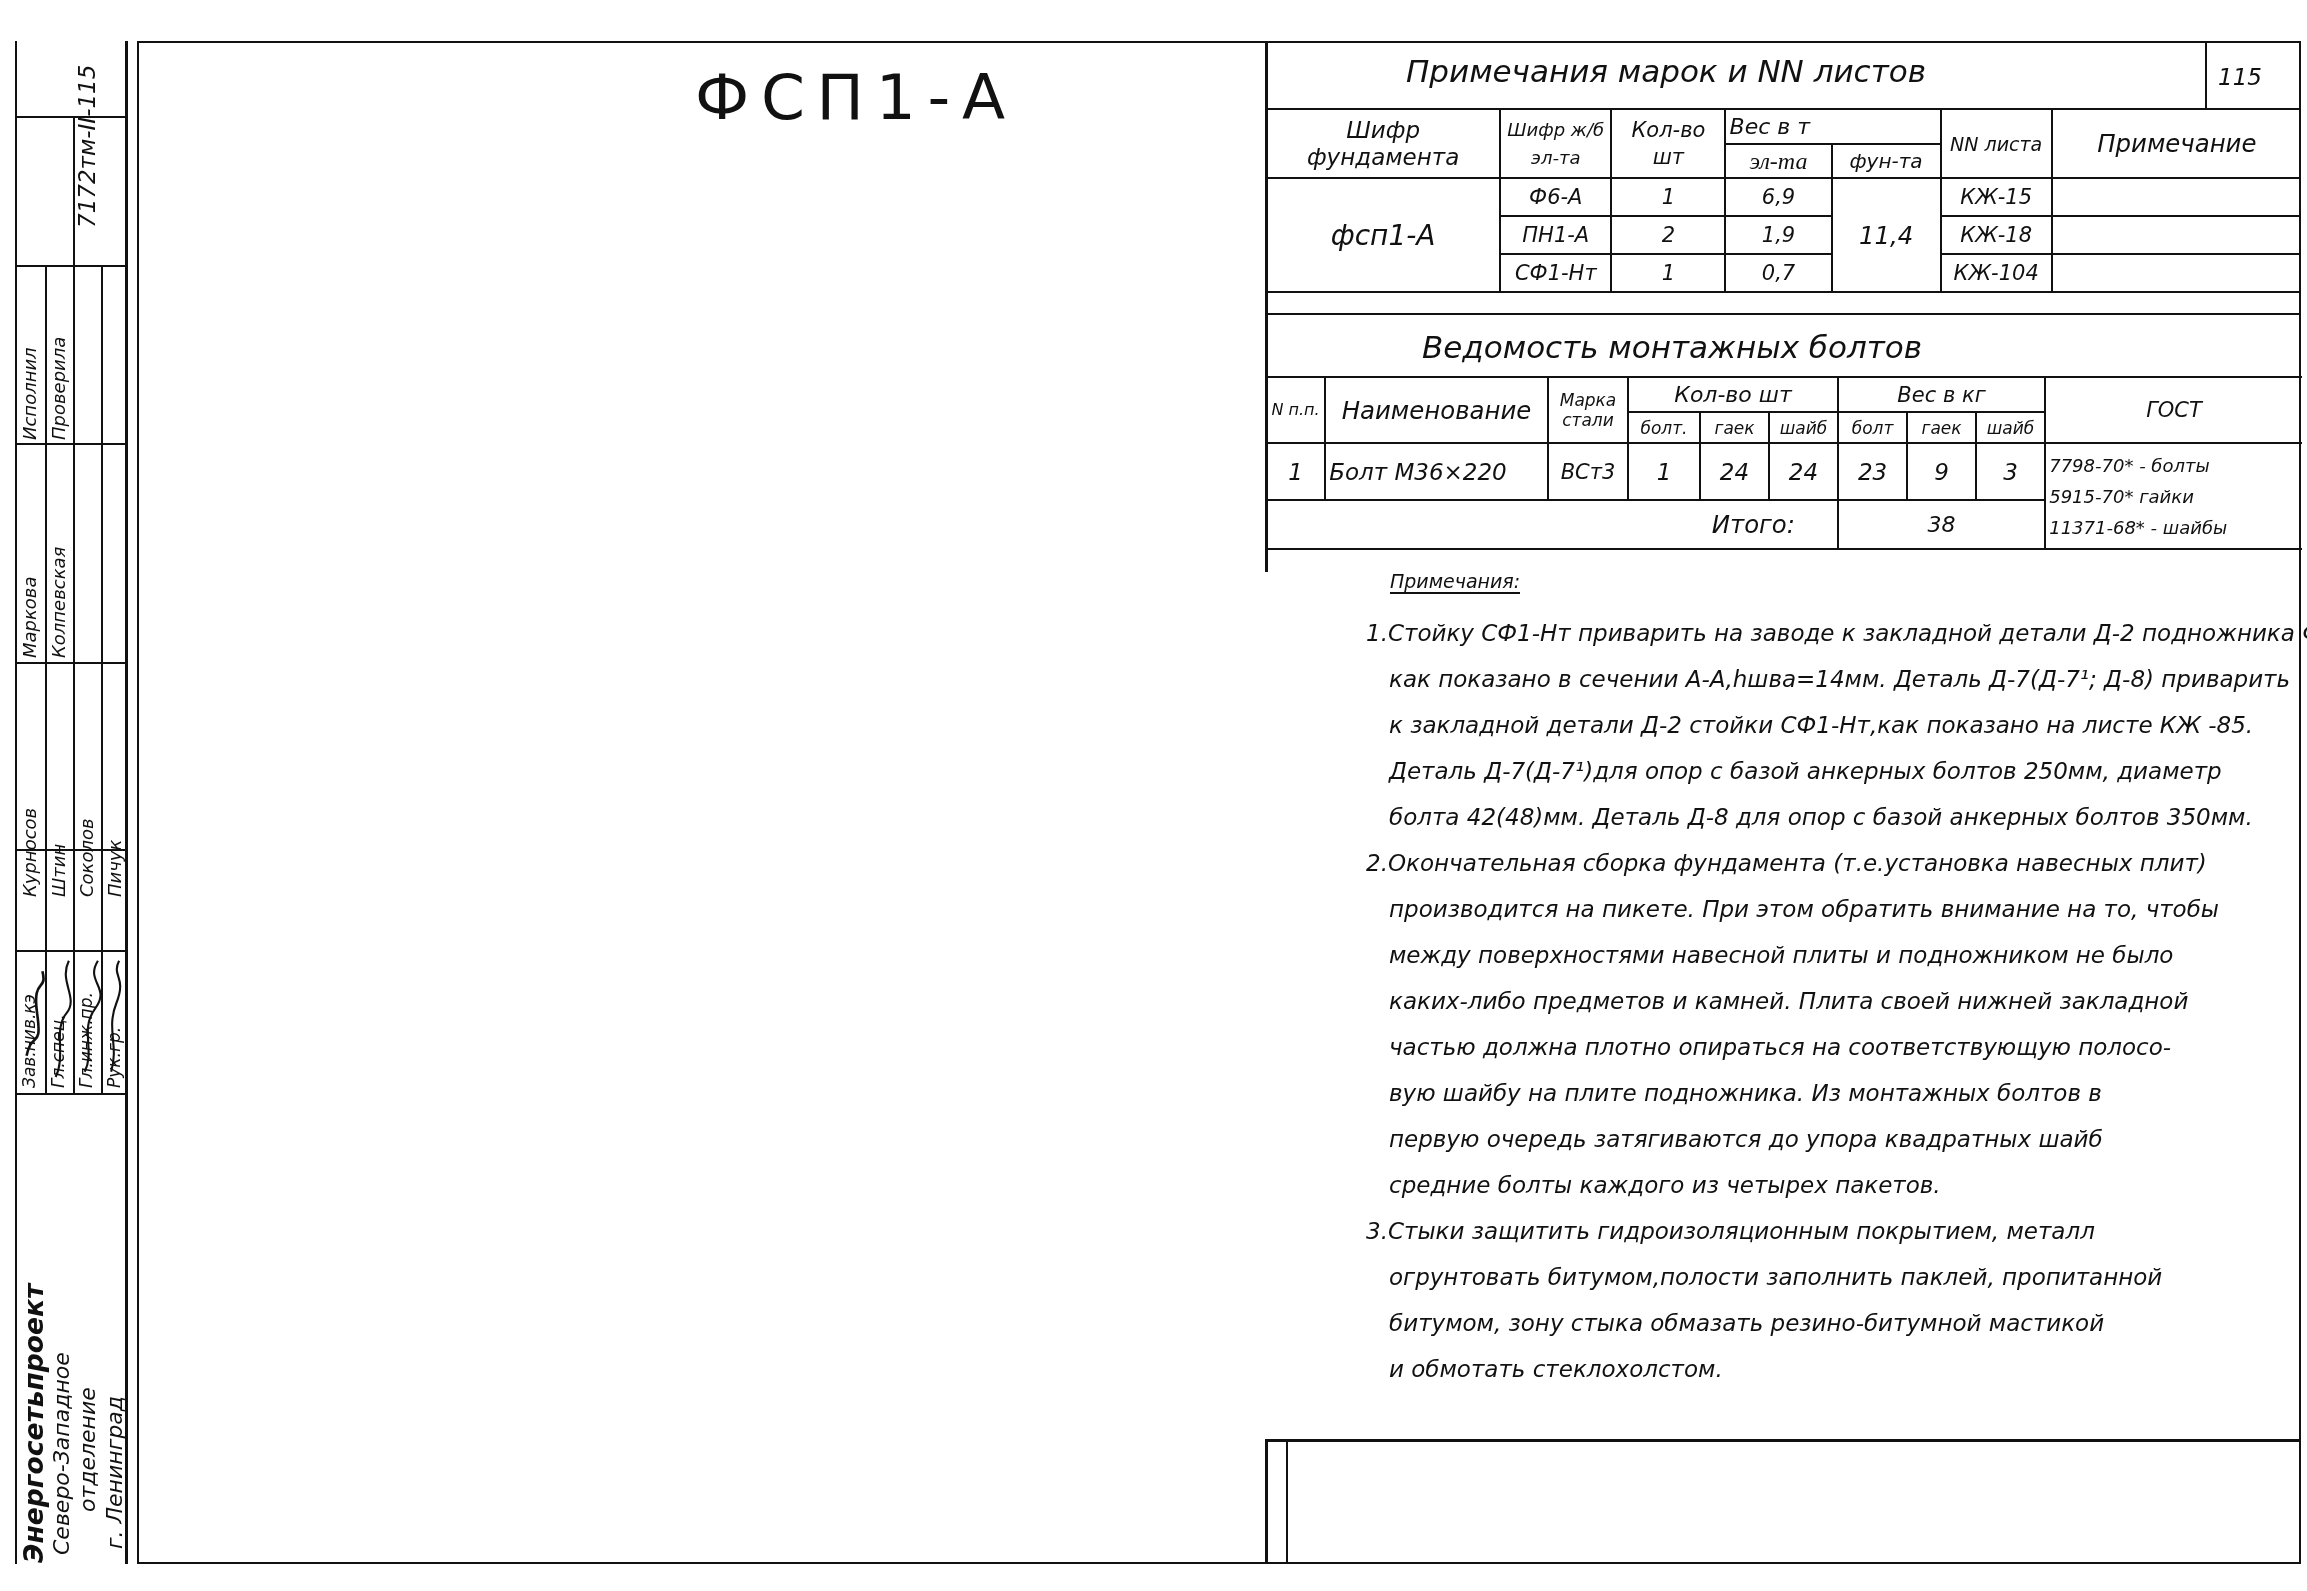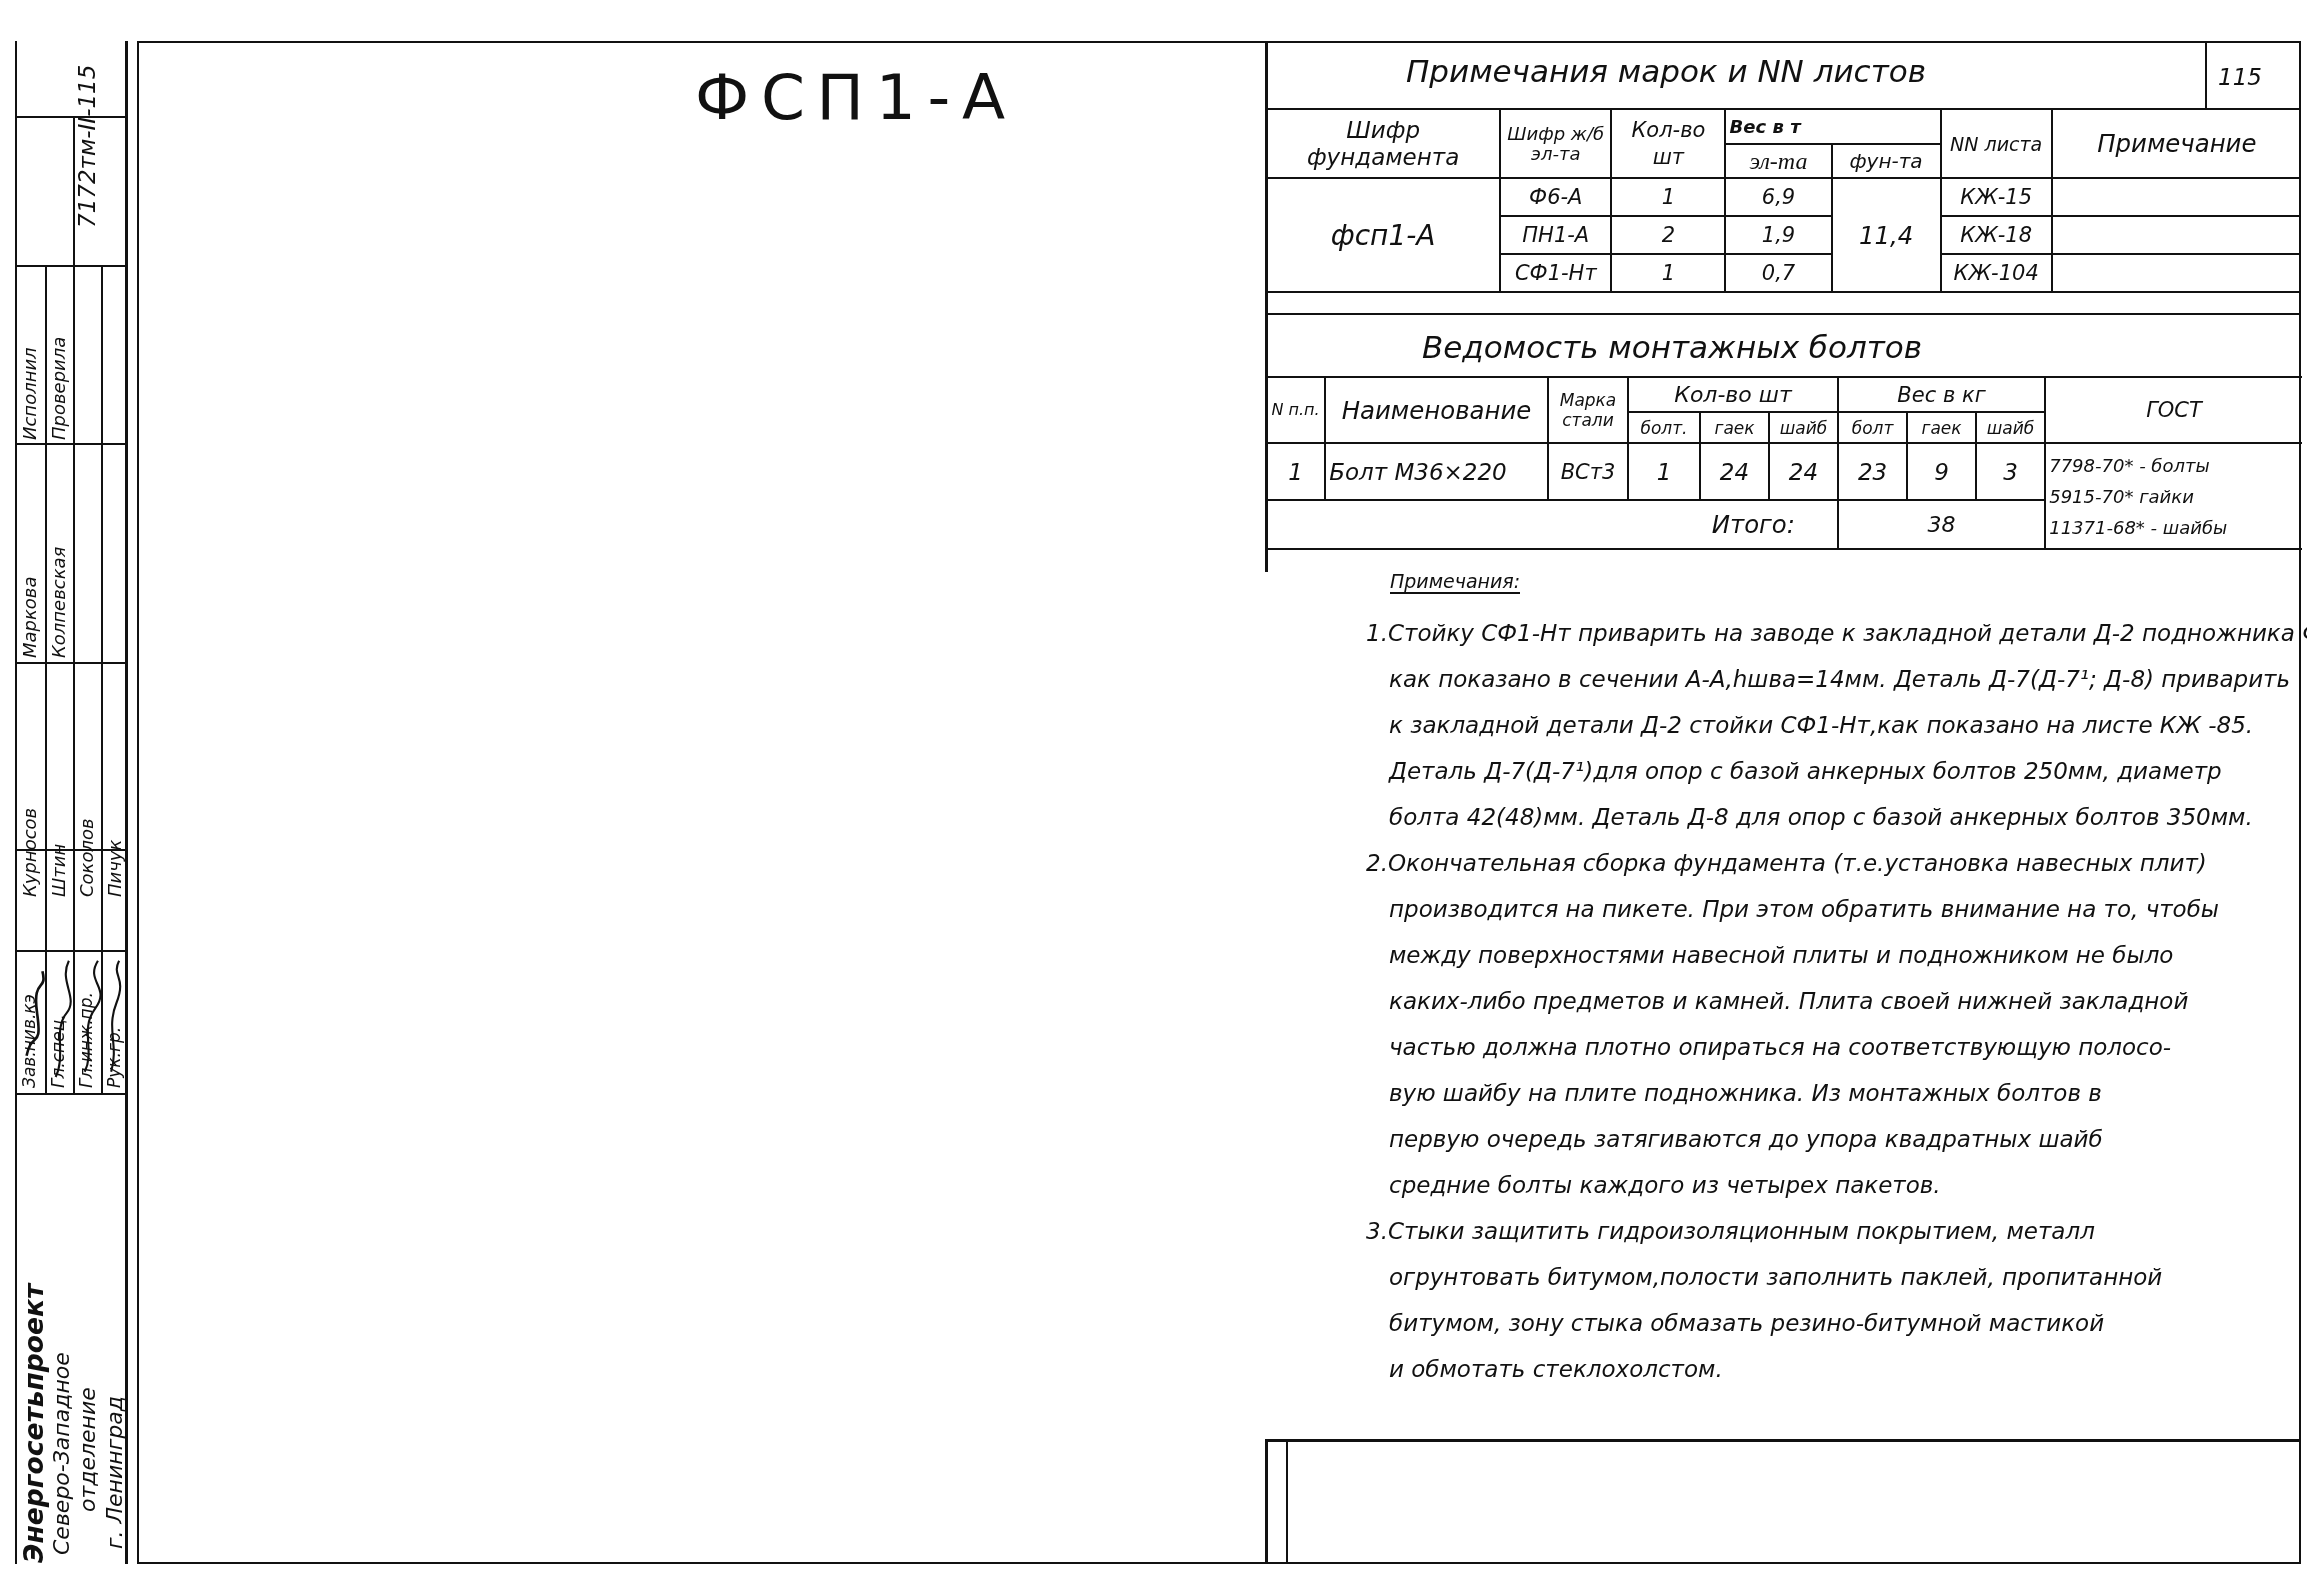--- a/index.html
+++ b/index.html
@@ -86,23 +86,23 @@
         <col style="width:111px">
         <col style="width:114px">
         <col style="width:106px">
         <col style="width:109px">
         <col style="width:111px">
         <col style="width:249px">
       </colgroup>
     <tbody>
         <tr style="height:35px;">
       <td rowspan="2" style="font-size:23px;white-space:normal;line-height:26.5px;border-left:none;">Шифр фундамента</td>
-      <td rowspan="2" style="font-size:18px;white-space:normal;line-height:20px;">Шифр ж/б эл-та</td>
+      <td rowspan="2" style="font-size:18px;white-space:normal;line-height:28px;">Шифр ж/б эл-та</td>
       <td rowspan="2" style="font-size:21px;white-space:normal;line-height:26.5px;">Кол-во шт</td>
-      <td colspan="2" style="font-size:18px;text-align:left;font-weight:bold;">Вес в т</td>
+      <td colspan="2" style="font-size:22px;text-align:left;">Вес в т</td>
       <td rowspan="2" style="font-size:19px;">NN листа</td>
       <td rowspan="2" style="font-size:24.4px;border-right:none;">Примечание</td>
     </tr>
     <tr style="height:34px;">
       <td style="font-size:24px;font-family:Liberation Serif, serif;">эл-та</td>
       <td style="font-size:20px;">фун-та</td>
     </tr>
     <tr style="height:38px;">
       <td rowspan="3" style="font-size:28px;border-left:none;">фсп1-А</td>
       <td style="font-size:21px;">Ф6-А</td>

